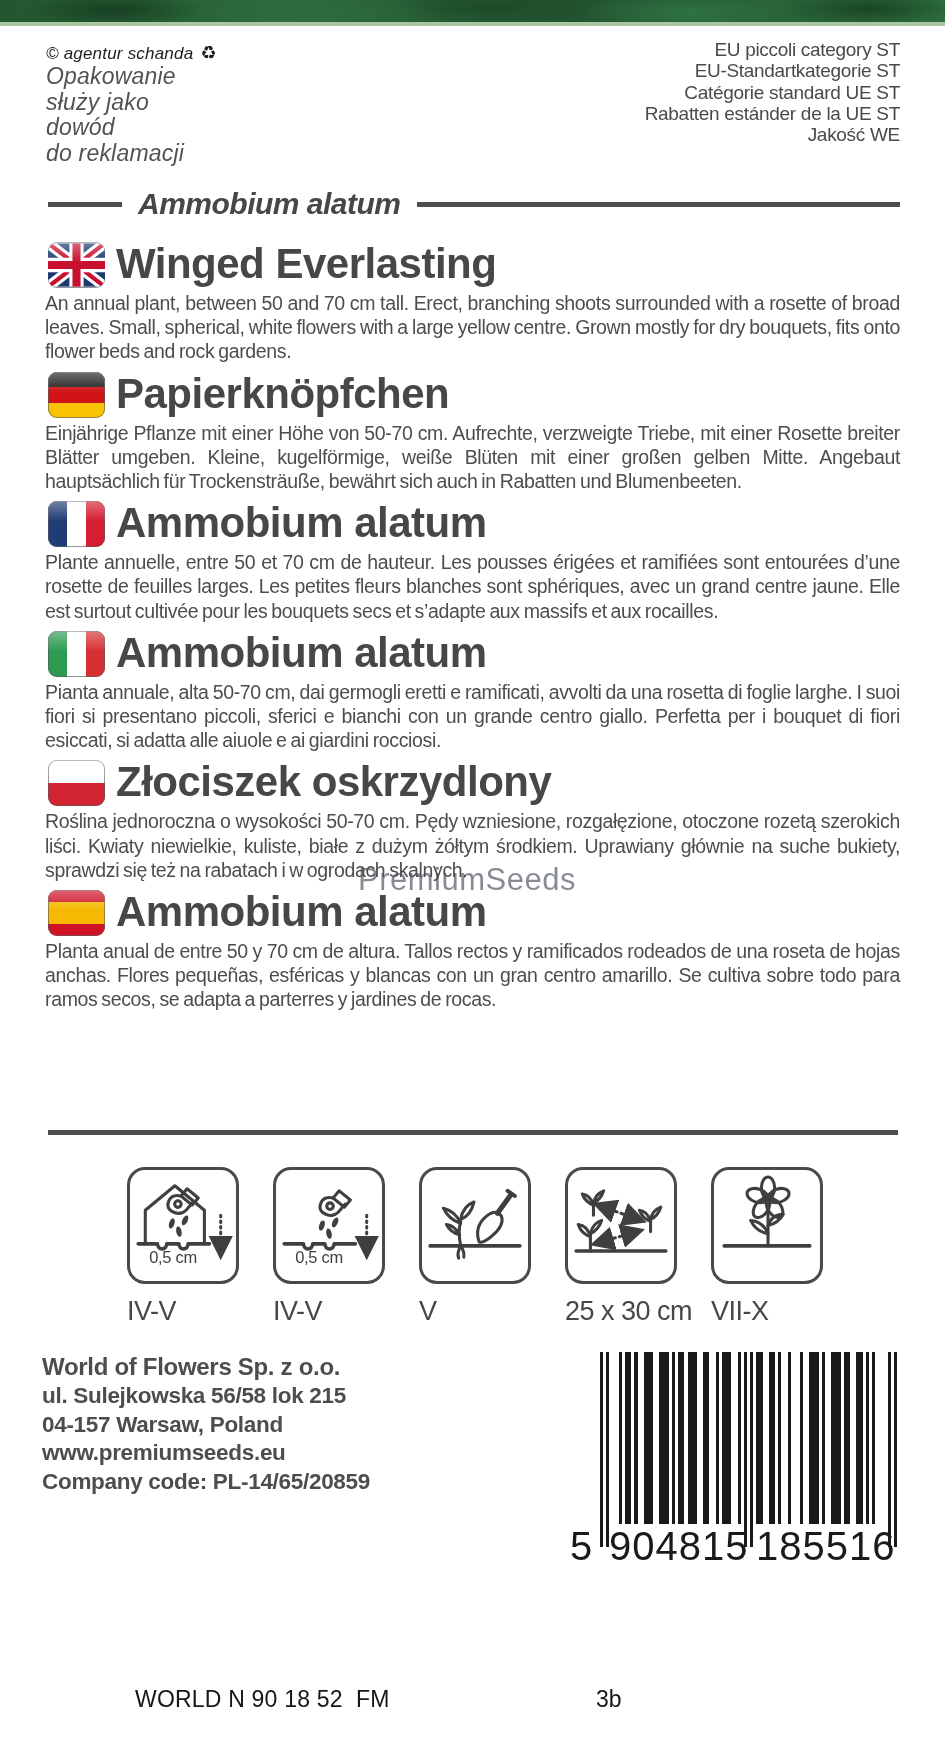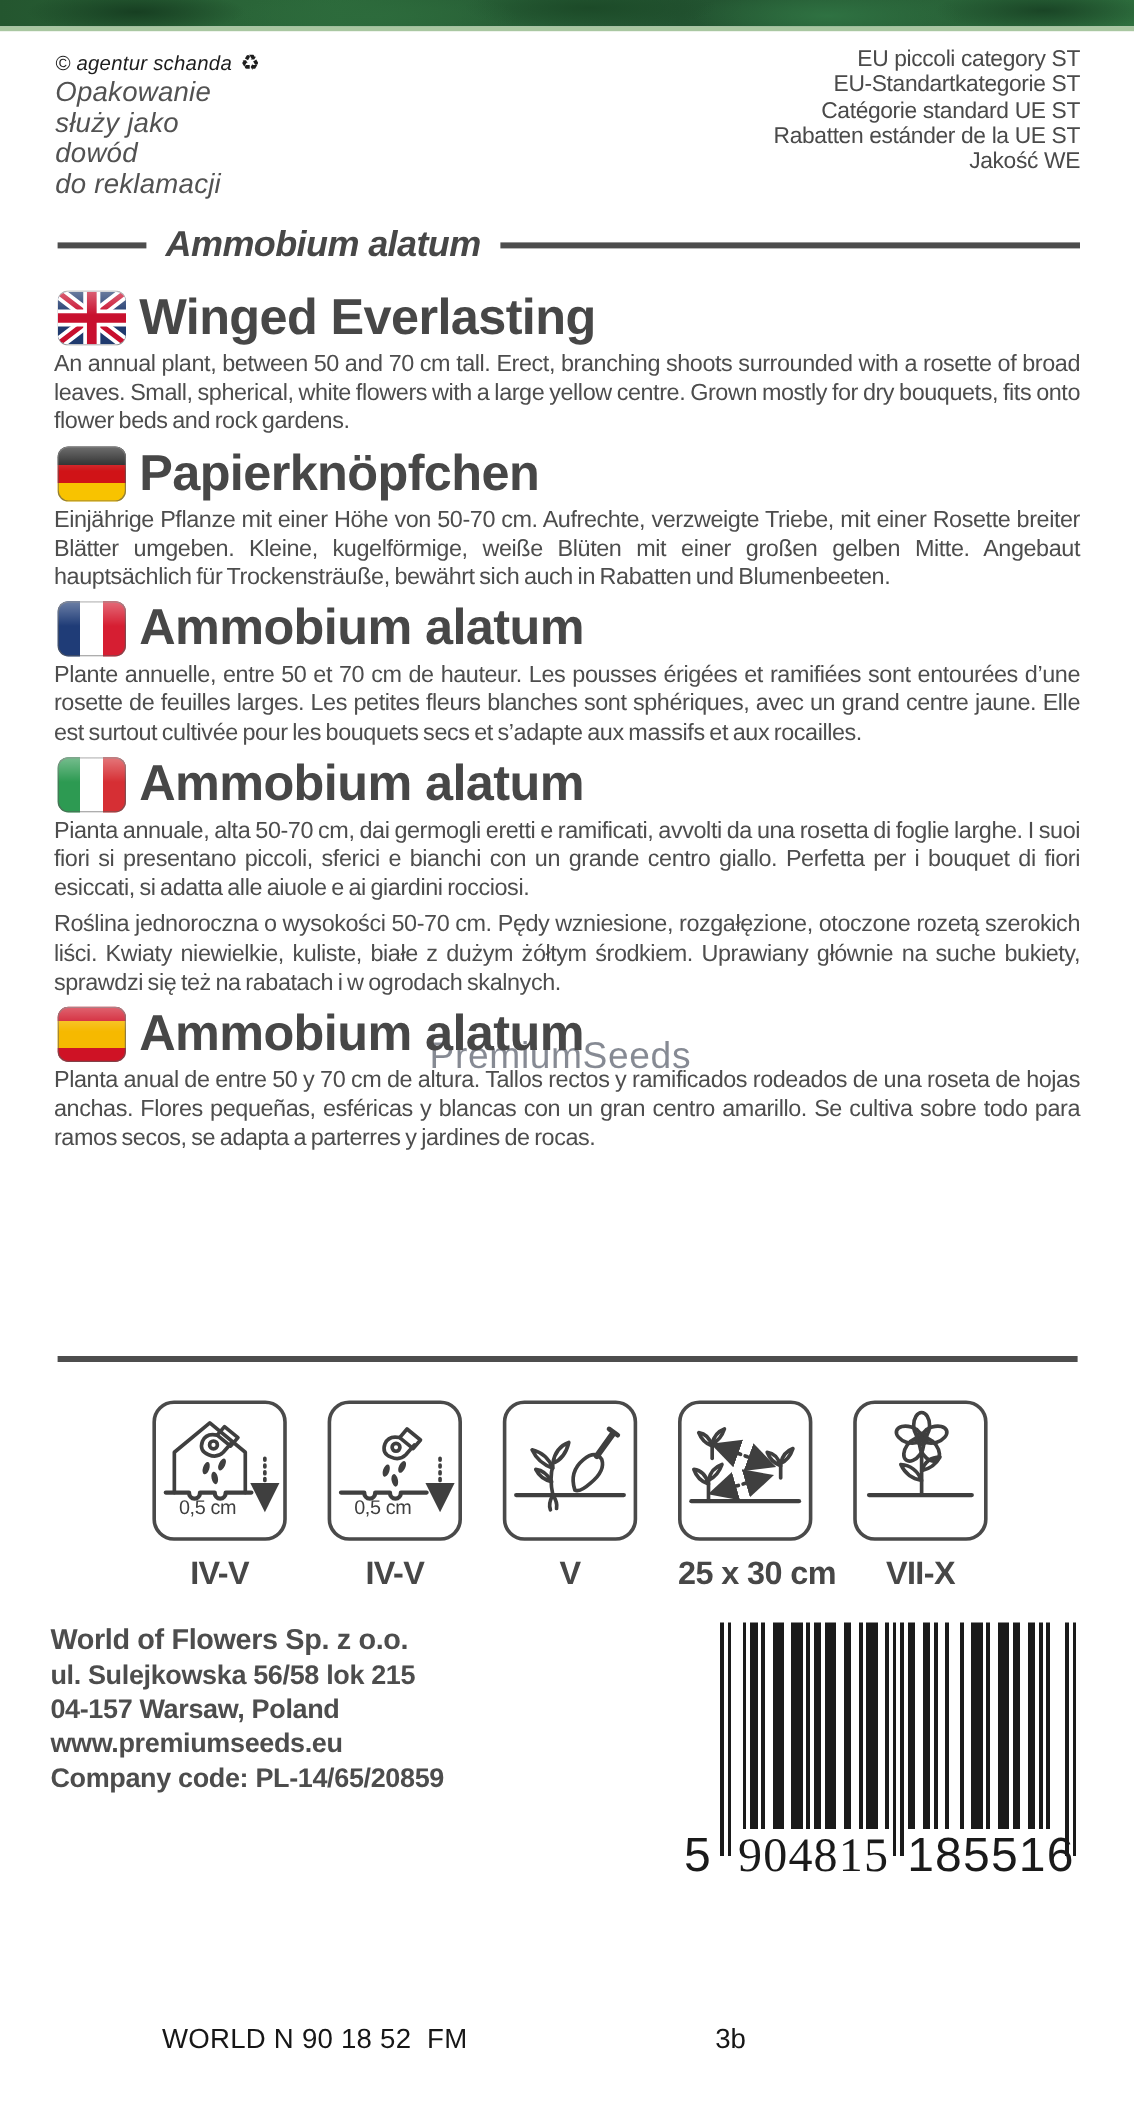--- a/index.html
+++ b/index.html
@@ -42,28 +42,28 @@
   .flag-pl { background:linear-gradient(180deg,#ffffff 0 50%,#d32432 50% 100%); }
   .flag-es { background:linear-gradient(180deg,#cf1225 0 26%,#f6b900 26% 74%,#cf1225 74% 100%); }
   .section-heading { margin:0; font-size:42px; font-weight:bold; letter-spacing:-0.5px; color:#474747; line-height:1; padding-bottom:3px; white-space:nowrap; }
   .section-body { margin:0; font-size:19.5px; line-height:24.2px; text-align:justify; letter-spacing:-0.35px; word-spacing:-1.2px; color:#4d4d4d; }
   .rule { position:absolute; left:48px; top:1130px; width:850px; height:5px; background:#4d4d4d; }
   .picto-row { position:absolute; left:127px; top:1167px; display:flex; gap:34px; z-index:2; }
   .picto-box { position:relative; width:112px; height:117px; border:3px solid #4a4a4a; border-radius:18px; box-sizing:border-box; background:#fff; }
   .picto-box svg { position:absolute; inset:0; width:100%; height:100%; }
   .picto-depth { position:absolute; top:78px; left:4px; width:78px; text-align:center; font-size:16.5px; font-weight:normal; color:#3f3f3f; letter-spacing:-0.3px; }
   .picto-labels { position:absolute; left:127px; top:1296px; display:flex; gap:34px; }
-  .picto-label { width:112px; text-align:center; font-size:27px; font-weight:bold; color:#474747; white-space:nowrap; letter-spacing:-0.5px; }
+  .picto-label { width:112px; font-size:27px; font-weight:normal; color:#474747; white-space:nowrap; letter-spacing:-0.5px; }
   .company { position:absolute; left:42px; top:1352px; color:#4d4d4d; font-weight:bold; letter-spacing:-0.3px; }
   .company-name { font-size:24px; line-height:30px; }
   .company-line { font-size:22.5px; line-height:28.5px; }
   .barcode { position:absolute; left:600px; top:1352px; width:297px; height:195px; }
   .bc-d { position:absolute; top:174px; font-size:40px; color:#1a1a1a; line-height:1; white-space:nowrap; }
   .bc-first { left:-30px; }
-  .bc-left  { left:9px;  width:132px; text-align:right; letter-spacing:1px;font-family:Liberation Serif, serif; }
+  .bc-left  { left:9px;  width:132px; text-align:center; letter-spacing:1px; }
   .bc-right { left:156px; width:132px; text-align:center; letter-spacing:1px; }
   .print-code { position:absolute; left:135px; top:1686px; font-size:23px; color:#161616; white-space:pre; letter-spacing:0.2px; }
   .batch { position:absolute; left:596px; top:1686px; font-size:23px; color:#161616; }
 </style>
 </head>
 <body>
 
 <div class="page">
 
   <div class="banner"></div>
@@ -137,20 +137,24 @@
 
   <section class="section">
     <div class="section-head">
       <div class="flag flag-it"></div>
       <h2 class="section-heading">Ammobium alatum</h2>
     </div>
     <p class="section-body">Pianta annuale, alta 50-70 cm, dai germogli eretti e ramificati, avvolti da una rosetta di foglie larghe. I suoi fiori si presentano piccoli, sferici e bianchi con un grande centro giallo. Perfetta per i bouquet di fiori esiccati, si adatta alle aiuole e ai giardini rocciosi.</p>
   </section>
 
   <section class="section">
+    <div class="section-head">
+      <div class="flag flag-pl"></div>
+      <h2 class="section-heading">Złociszek oskrzydlony</h2>
+    </div>
     <p class="section-body">Roślina jednoroczna o wysokości 50-70 cm. Pędy wzniesione, rozgałęzione, otoczone rozetą szerokich liści. Kwiaty niewielkie, kuliste, białe z dużym żółtym środkiem. Uprawiany głównie na suche bukiety, sprawdzi się też na rabatach i w ogrodach skalnych.</p>
   </section>
 
   <section class="section">
     <div class="section-head">
       <div class="flag flag-es"></div>
       <h2 class="section-heading">Ammobium alatum</h2>
     </div>
     <p class="section-body">Planta anual de entre 50 y 70 cm de altura. Tallos rectos y ramificados rodeados de una roseta de hojas anchas. Flores pequeñas, esféricas y blancas con un gran centro amarillo. Se cultiva sobre todo para ramos secos, se adapta a parterres y jardines de rocas.</p>
   </section>

